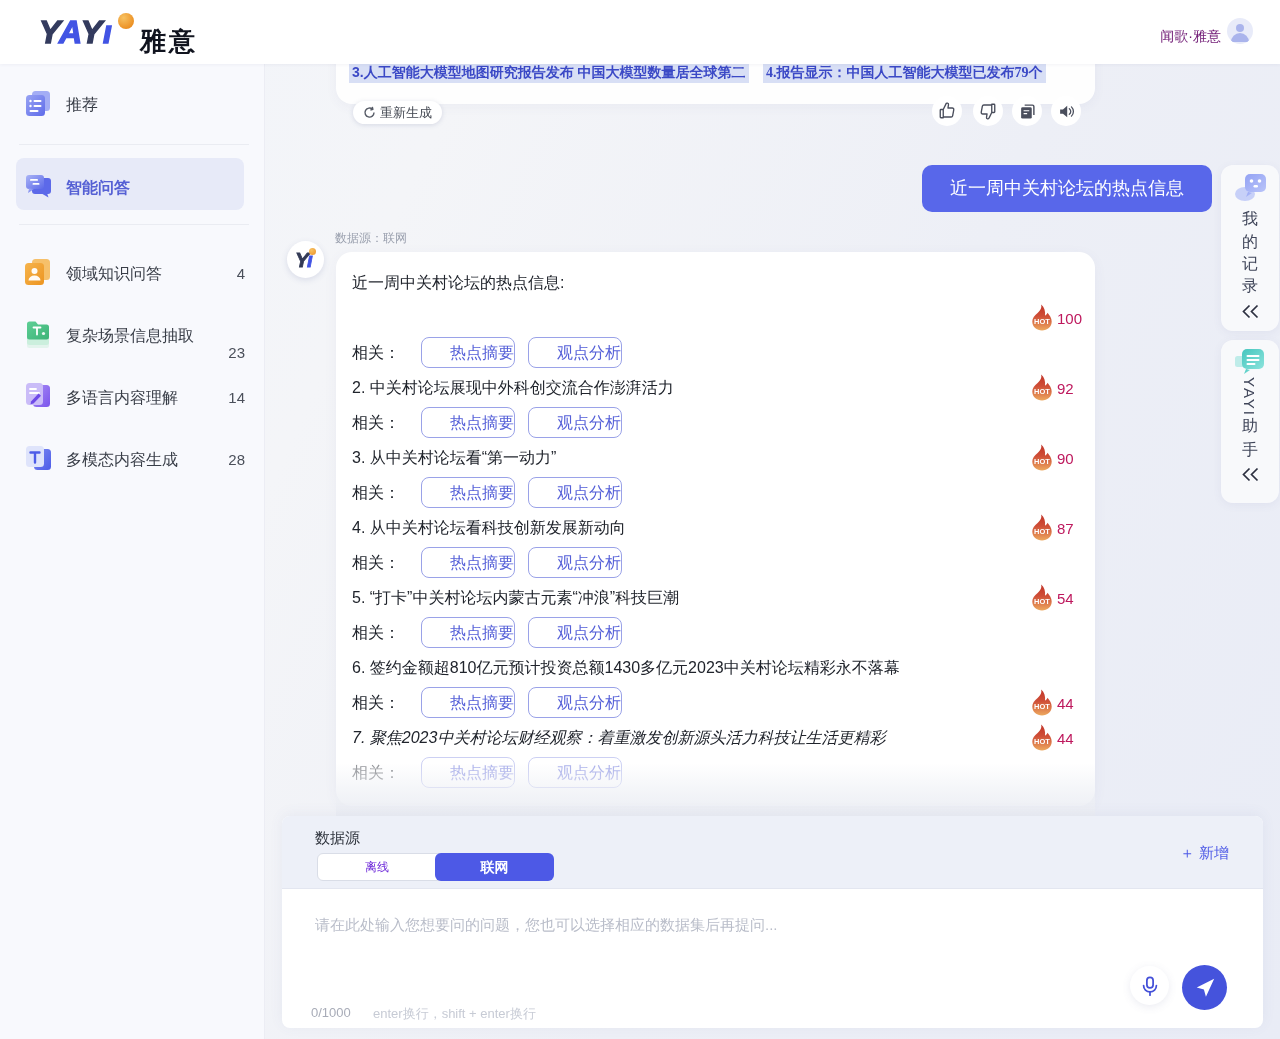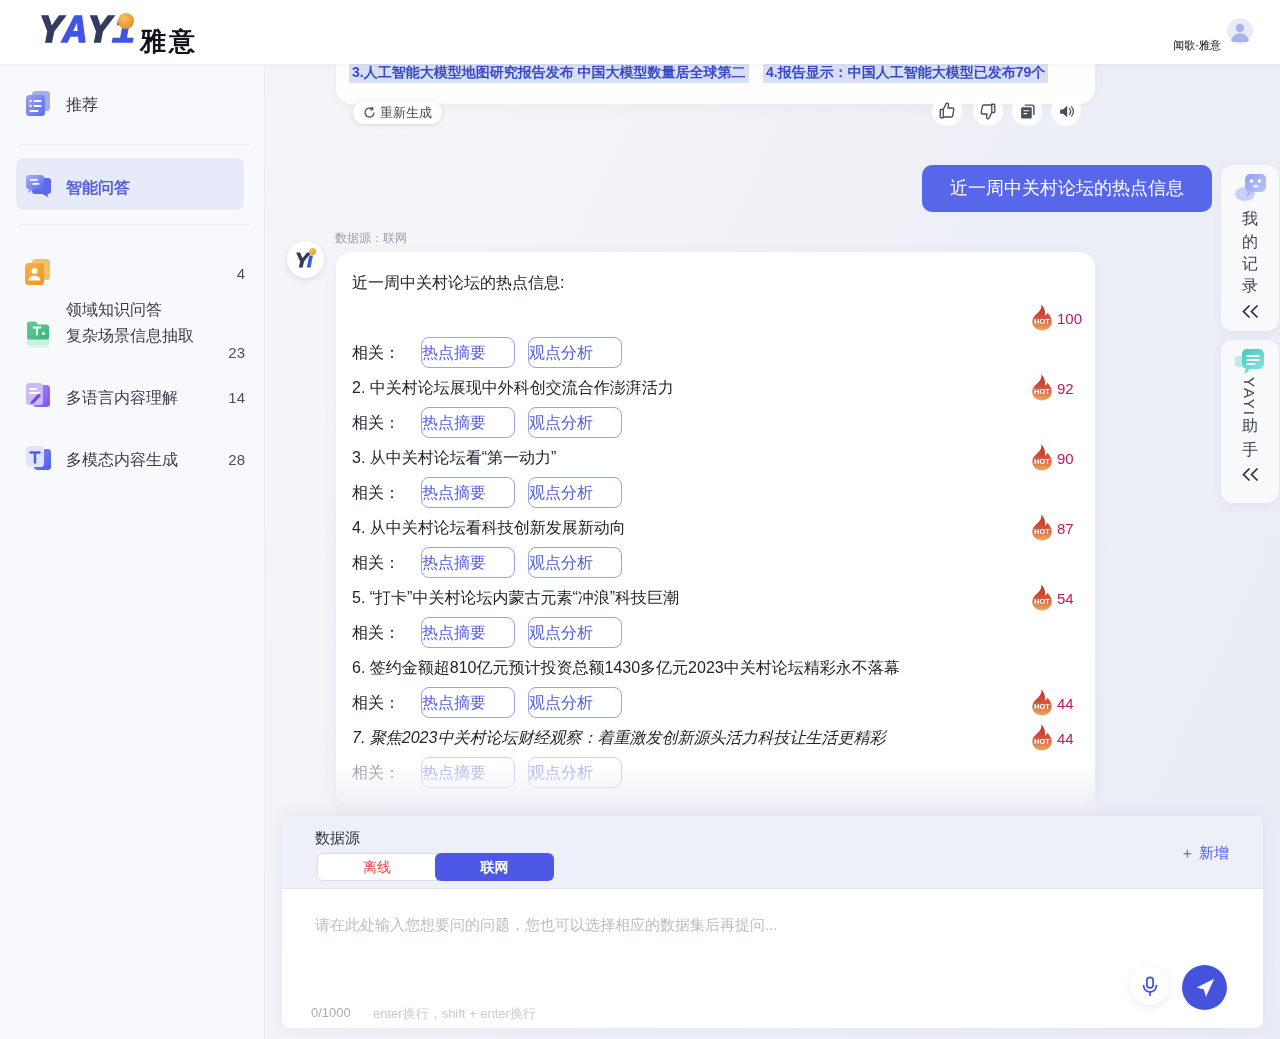--- a/index.html
+++ b/index.html
@@ -5,29 +5,29 @@
 <style>
   * { margin:0; padding:0; box-sizing:border-box; }
   html,body { width:1280px; height:1039px; overflow:hidden; }
   body { font-family:"Liberation Sans", sans-serif; position:relative;
          background:linear-gradient(115deg,#f1f4fa 0%,#f4f5f8 28%,#edeff6 62%,#e9ecf6 100%); }
 
   
   #header { position:absolute; left:0; top:0; width:1280px; height:64px; background:#fff;
             box-shadow:0 1px 3px rgba(60,70,120,0.06); z-index:50; }
   #logo { position:absolute; left:39px; top:11px; height:42px; font-style:italic; font-weight:bold;
-          font-size:39px; letter-spacing:1px; line-height:42px; white-space:nowrap;font-family:Liberation Mono, monospace;
+          font-size:32px; letter-spacing:1px; line-height:42px; white-space:nowrap;
           -webkit-text-stroke:1.4px; }
   #logo .d { color:#333b5e; }
   #logo .b { color:#4254e4; }
   #logo-dot { position:absolute; left:118px; top:13px; width:16px; height:16px; border-radius:50%;
               background:radial-gradient(circle at 35% 30%,#f7c161,#ec9226 70%,#e07f18); }
   #logo-cn { position:absolute; left:140px; top:24px; font-weight:bold; font-size:26px; color:#11141f;
              letter-spacing:3px; font-style:normal; }
-  #hdr-user { position:absolute; right:59px; top:38px; font-size:11px; color:#000000; }
+  #hdr-user { position:absolute; right:59px; top:28px; font-size:14px; color:#701a75; }
   #hdr-avatar { position:absolute; left:1227px; top:18px; width:26px; height:26px; border-radius:50%;
                 background:#e8ebf9; overflow:hidden; }
 
   
   #sidebar { position:absolute; left:0; top:64px; width:265px; height:975px; background:#f8f9fd;
              border-right:1px solid #ecedf4; z-index:20; }
   .side-txt { position:absolute; left:66px; font-size:16px; color:#383d47; }
   .side-cnt { position:absolute; font-size:15px; color:#4b505b; }
   .divider { position:absolute; left:19px; width:230px; height:1px; background:#eaecf2; }
   #active-item { position:absolute; left:16px; top:94px; width:228px; height:52px; border-radius:8px;
@@ -52,21 +52,21 @@
   #src-label { position:absolute; left:335px; top:230px; font-size:12px; color:#9aa0ae; }
   #ai-avatar { position:absolute; left:287px; top:241px; width:37px; height:37px; border-radius:50%;
                background:#fff; box-shadow:0 2px 6px rgba(70,80,140,0.15); z-index:6;
                font-style:italic; font-weight:bold; -webkit-text-stroke:0.8px; }
   #aicard { position:absolute; left:336px; top:252px; width:759px; height:554px; background:#fff;
             border-radius:16px; box-shadow:0 3px 14px rgba(70,80,140,0.05); z-index:4; overflow:hidden; }
   .row { position:absolute; left:16px; width:727px; height:35px; line-height:35px; font-size:16px;
          color:#20242c; white-space:nowrap; }
   .rel-label { position:absolute; left:0; top:0; }
   .obtn { position:absolute; top:2px; width:94px; height:31px; border:1px solid #9aa2e8; border-radius:8px;
-          color:#5560d8; font-size:16px; line-height:29px; text-align:left; background:#fff; }
+          color:#5560d8; font-size:16px; line-height:29px; text-align:right; background:#fff; }
   .hotbadge { position:absolute; left:695px; width:64px; height:35px; }
   .hotbadge svg.flame { position:absolute; left:0; top:4px; }
   .hotnum { position:absolute; left:26px; top:50%; transform:translateY(-50%); font-size:15px; color:#be185d; }
   #fade { position:absolute; left:336px; top:763px; width:759px; height:53px; z-index:7;
           background:linear-gradient(180deg, rgba(240,241,246,0) 0%, rgba(238,240,245,0.75) 60%, rgba(236,238,244,1) 100%); }
 
   
   .rtab { position:absolute; left:1221px; width:58px; background:rgba(251,251,253,0.8); border-radius:12px;
           box-shadow:0 2px 10px rgba(80,90,140,0.07); z-index:8; }
   .rtab .vchar { width:58px; text-align:center; font-size:16px; color:#3f4559; position:absolute; }
@@ -74,21 +74,21 @@
 
   
   #bottom { position:absolute; left:282px; top:816px; width:981px; height:212px; border-radius:8px;
             background:#fff; box-shadow:0 -2px 14px rgba(90,100,150,0.07); z-index:10; }
   #bottom-top { position:absolute; left:0; top:0; width:981px; height:73px; background:#edf0f8;
                 border-radius:8px 8px 0 0; border-bottom:1px solid #e3e6f0; }
   #ds-label { position:absolute; left:33px; top:13px; font-size:15px; color:#2e333c; }
   #seg { position:absolute; left:35px; top:37px; width:236px; height:28px; background:#fff;
          border:1px solid #d9dde7; border-radius:6px; }
   #seg-off { position:absolute; left:0; top:0; width:118px; height:26px; line-height:26px; text-align:center;
-             font-size:14px; color:#ef4444; }
+             font-size:12px; color:#6d28d9; }
   #seg-on { position:absolute; left:117px; top:-1px; width:119px; height:28px; line-height:28px; text-align:center;
             font-size:14px; color:#fff; background:#4d59e6; border-radius:6px; font-weight:bold; }
   #add-new { position:absolute; right:34px; top:28px; font-size:15px; color:#4d59e6; }
   #placeholder { position:absolute; left:33px; top:100px; font-size:15px; color:#b9bdc9; }
   #counter { position:absolute; left:29px; top:189px; font-size:13px; color:#a8acb8; }
   #hint { position:absolute; left:91px; top:189px; font-size:13px; color:#c7cbd5; }
   #mic { position:absolute; left:848px; top:150px; width:39px; height:39px; border-radius:50%; background:#fff;
          box-shadow:0 2px 8px rgba(90,100,150,0.12); display:flex; align-items:center; justify-content:center; }
   #send { position:absolute; left:900px; top:149px; width:45px; height:45px; border-radius:50%; background:#4553dc;
           display:flex; align-items:center; justify-content:center; }
@@ -101,21 +101,21 @@
     <linearGradient id="flameG" x1="0" y1="0" x2="0" y2="1">
       <stop offset="0" stop-color="#c23529"></stop>
       <stop offset="0.45" stop-color="#cf4f38"></stop>
       <stop offset="1" stop-color="#eda95f"></stop>
     </linearGradient>
   </defs>
 </svg>
 
 <div id="topcard">
   <span class="hl-link" style="left:13px;">3.人工智能大模型地图研究报告发布 中国大模型数量居全球第二</span>
-  <span class="hl-link" style="left:427px;">4.报告显示：中国人工智能大模型已发布79个</span>
+  <span class="hl-link" style="left:427px;font-family:Liberation Serif, serif;">4.报告显示：中国人工智能大模型已发布79个</span>
   <div id="regen">
     <svg width="13" height="13" viewBox="0 0 13 13" fill="none" stroke="#565b66" stroke-width="1.4">
       <path d="M11 6.5a4.5 4.5 0 1 1-1.4-3.2"></path>
       <path d="M9.3 0.9 L9.9 3.4 L7.4 4.0" stroke-linejoin="round"></path>
     </svg>
     <span>重新生成</span>
   </div>
 
   <div class="act-circle" style="left:596px;">
     <svg width="18" height="18" viewBox="0 0 24 24" fill="none" stroke="#4a4e5c" stroke-width="1.8" stroke-linejoin="round">
@@ -363,21 +363,21 @@
         <linearGradient id="so1" x1="0" y1="0" x2="1" y2="1">
           <stop offset="0" stop-color="#f6b44d"></stop>
           <stop offset="1" stop-color="#ec9420"></stop>
         </linearGradient>
       </defs>
     <rect x="9" y="1" width="18" height="21" rx="3.5" fill="#f6c06a"></rect>
     <rect x="2" y="5" width="19" height="22" rx="3.5" fill="url(#so1)"></rect>
     <circle cx="11.5" cy="13" r="3" fill="#fff" opacity="0.95"></circle>
     <path d="M5.5 22.5 a6 5 0 0 1 12 0 z" fill="#fff" opacity="0.95"></path>
   </svg>
-  <div class="side-txt" style="top:200px;margin-top:36px;">领域知识问答</div>
+  <div class="side-txt" style="top:200px;">领域知识问答</div>
   <div class="side-cnt" style="top:201px; right:19px;">4</div>
 
   <svg style="position:absolute;left:24px;top:256px;" width="28" height="28" viewBox="0 0 28 28">
     <defs>
         <linearGradient id="sg1" x1="0" y1="0" x2="1" y2="1">
           <stop offset="0" stop-color="#5ecf95"></stop>
           <stop offset="1" stop-color="#3db378"></stop>
         </linearGradient>
       </defs>
     <rect x="3" y="15" width="22" height="10" rx="2.5" fill="#a9e6c8" opacity="0.6"></rect>

